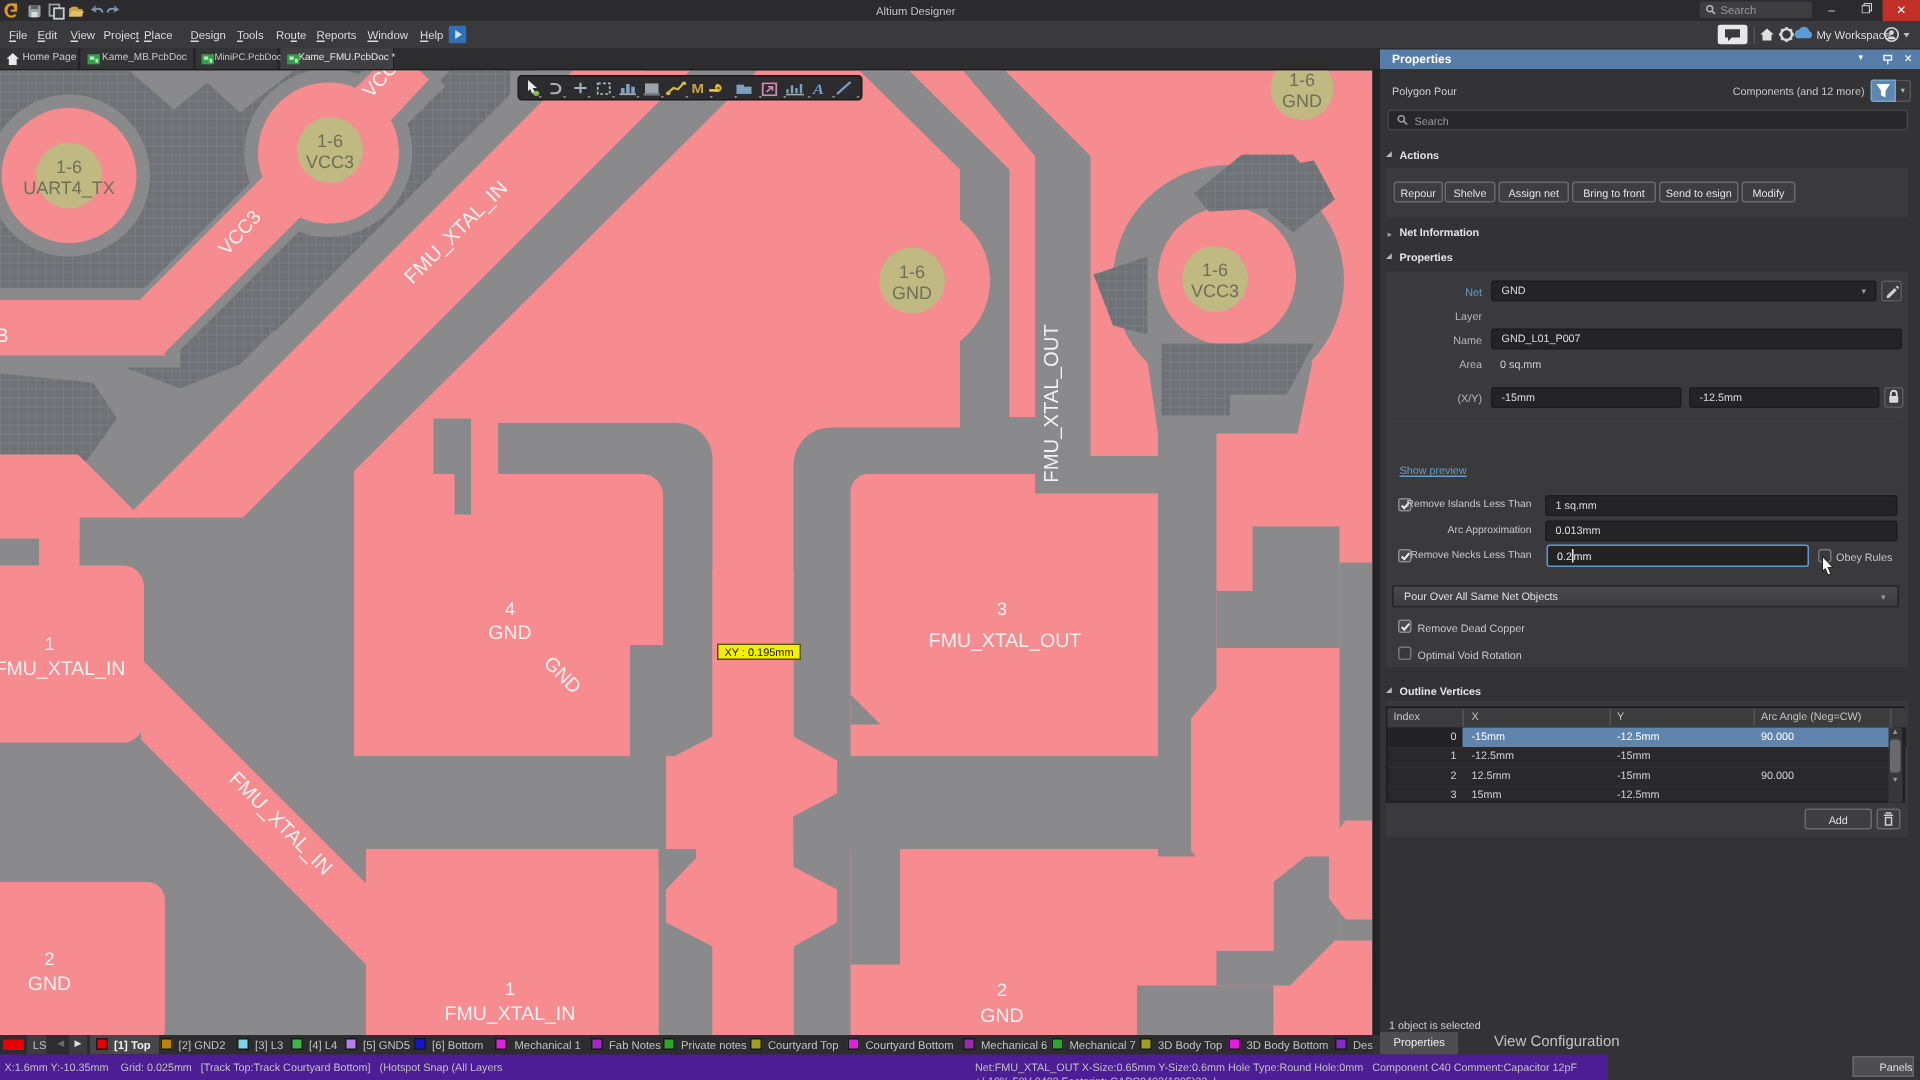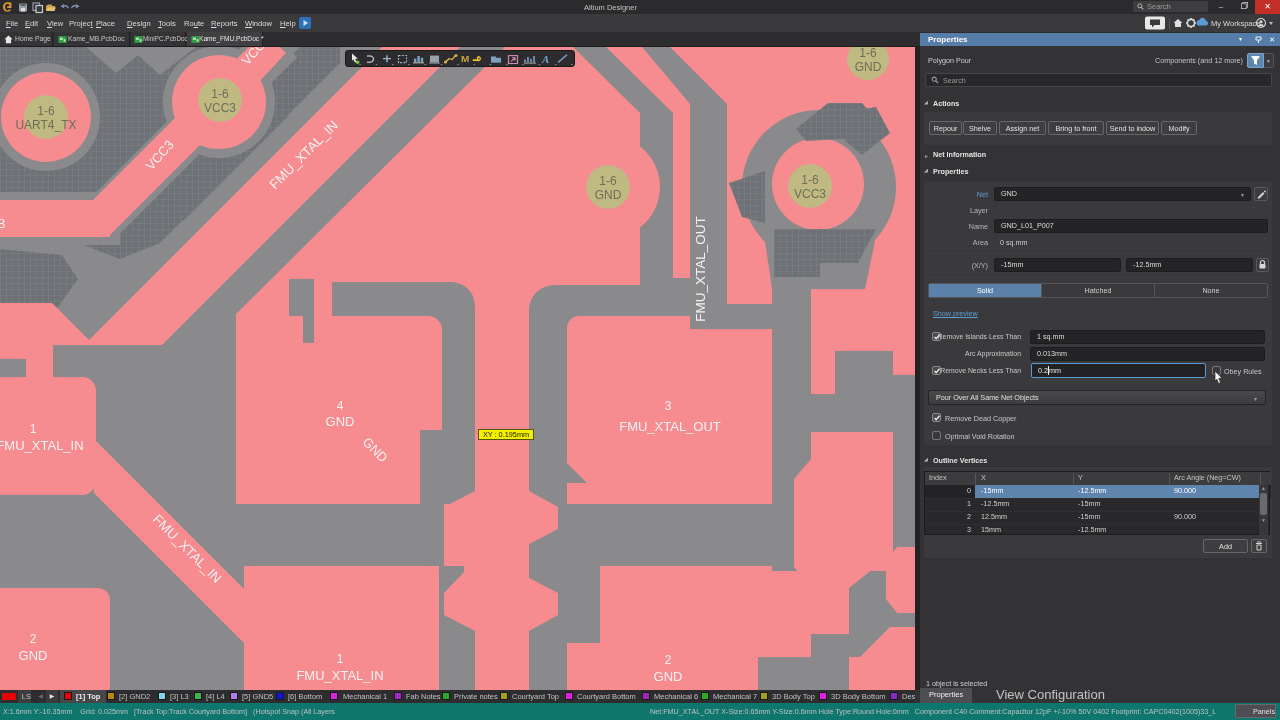--- a/index.html
+++ b/index.html
@@ -37,21 +37,21 @@
 #xytip { position:absolute; left:478px; top:382px; width:56px; height:11px; background:#f2ef00; border:1px solid #55550a; color:#1a1a00; font-size:7.3px; line-height:9px; text-align:center; }
 
 
 #vstrip { position:absolute; left:915px; top:46px; width:5px; height:644px; background:#232325; }
 #panel { position:absolute; left:920px; top:33px; width:360px; height:657px; background:#333336; color:#c8c8c8; font-size:7.2px; }
 #phead { position:absolute; left:0; top:0; width:360px; height:13px; background:#567ca8; color:#fff; font-weight:bold; font-size:8px; line-height:13px; padding-left:8px; }
 
 
 #layerbar { position:absolute; left:0; top:690px; width:915px; height:13px; background:#2d2d2f; color:#c2c2c2; font-size:7.5px; white-space:nowrap; overflow:hidden; }
 #ptabs { position:absolute; left:920px; top:688px; width:360px; height:15px; background:#333336; }
-#statusbar { position:absolute; left:0; top:703px; width:1280px; height:17px; background:#0f766e; color:#c0c0c0; font-size:7.2px; }
+#statusbar { position:absolute; left:0; top:703px; width:1072px; height:17px; background:#4c1d95; color:#c0c0c0; font-size:7.2px; }
 .sw { display:inline-block; width:8px; height:8px; vertical-align:-1px; margin-right:3px; border:1px solid #191919; }
 #panel .btn { position:absolute; top:88px; height:14px; background:#3e3e40; border:1px solid #68686c; border-radius:2px; color:#e2e2e2; text-align:center; line-height:13px; }
 #panel .lbl { right:292px; width:100px; text-align:right; color:#b8b8b8; }
 #panel .rl { left:0; width:101px; text-align:right; color:#c8c8c8; font-size:6.9px; white-space:nowrap; }
 #panel .inp { height:14px; background:#242426; border:1px solid #1c1c1e; border-radius:2px; line-height:12px; padding-left:6px; }
 #panel .dda { position:absolute; right:6px; top:1px; color:#9a9a9a; font-size:6px; }
 #panel .cb { position:absolute; width:9px; height:9px; background:#4a4a4c; border:1px solid #8a8a8e; border-radius:2px; }
 #panel .trow { position:absolute; left:0; width:335px; height:13px; color:#d0d0d0; border-top:1px solid #2f2f31; }
 #panel .sechead { color:#b8b8b8; font-size:5px; }
 </style>
@@ -356,21 +356,21 @@
       <svg width="8" height="8" viewBox="0 0 10 10" style="vertical-align:-1px;margin-right:4px">
           <circle cx="4" cy="4" r="2.6" fill="none" stroke="#9a9a9a" stroke-width="1.3"></circle>
           <line x1="6" y1="6" x2="8.8" y2="8.8" stroke="#9a9a9a" stroke-width="1.5"></line>
         </svg>Search</div>
     <div class="abs sechead" style="left:4px;top:66px">◢</div>
     <div class="abs" style="left:13px;top:66px;font-weight:bold;color:#e4e4e4">Actions</div>
     <div class="btn" style="left:9px;width:33px">Repour</div>
     <div class="btn" style="left:43px;width:34px">Shelve</div>
     <div class="btn" style="left:79px;width:47px">Assign net</div>
     <div class="btn" style="left:128px;width:56px">Bring to front</div>
-    <div class="btn" style="left:186px;width:53px">Send to indow</div>
+    <div class="btn" style="left:186px;width:53px">Send to esign</div>
     <div class="btn" style="left:241px;width:36px">Modify</div>
     <div class="abs" style="left:5px;top:119px;color:#9a9a9a;font-size:6px">▸</div>
     <div class="abs" style="left:13px;top:117px;font-weight:bold;color:#e4e4e4">Net Information</div>
     <div class="abs sechead" style="left:4px;top:134px">◢</div>
     <div class="abs" style="left:13px;top:134px;font-weight:bold;color:#e4e4e4">Properties</div>
     <div class="abs lbl" style="top:157px;color:#5f9fd3">Net</div>
     <div class="abs inp" style="left:74px;top:154px;width:257px;color:#dcdcdc">GND<span class="dda">▾</span></div>
     <div class="abs" style="left:334px;top:154px;width:14px;height:14px;background:#3c3c3e;border:1px solid #5a5a5e;border-radius:2px">
       <svg width="12" height="12" viewBox="0 0 12 12">
           <path d="M3 9 L8 4 L9.5 5.5 L4.5 10.5 L2.7 10.8 Z M8.8 3.2 l1.5 1.5 l0.9-0.9 l-1.5-1.5 Z" fill="#d0d0d0"></path>
@@ -383,25 +383,20 @@
     <div class="abs" style="left:8px;top:220px;width:340px;border-top:1px solid #3e3e42"></div>
     <div class="abs lbl" style="top:228px">(X/Y)</div>
     <div class="abs inp" style="left:74px;top:225px;width:127px;color:#dcdcdc">-15mm</div>
     <div class="abs inp" style="left:206px;top:225px;width:127px;color:#dcdcdc">-12.5mm</div>
     <div class="abs" style="left:336px;top:225px;width:13px;height:14px;background:#3c3c3e;border:1px solid #5a5a5e;border-radius:2px">
       <svg width="11" height="12" viewBox="0 0 11 12">
           <rect x="2.5" y="5" width="6" height="4.5" rx="0.8" fill="#d8d8d8"></rect>
           <path d="M3.5 5 V3.5 a2 2 0 0 1 4 0 V5" stroke="#d8d8d8" stroke-width="1.2" fill="none"></path>
         </svg></div>
     <div class="abs" style="left:8px;top:244px;width:340px;border-top:1px solid #3e3e42"></div>
-    <div class="abs" style="left:8px;top:250px;width:340px;height:15px;border:1px solid #55555a;border-radius:2px;display:flex">
-      <div style="flex:1;background:#5b80aa;color:#fff;text-align:center;line-height:14px">Solid</div>
-      <div style="flex:1;background:#3a3a3c;border-left:1px solid #55555a;border-right:1px solid #55555a;color:#d0d0d0;text-align:center;line-height:14px">Hatched</div>
-      <div style="flex:1;background:#3a3a3c;color:#d0d0d0;text-align:center;line-height:14px">None</div>
-    </div>
     <div class="abs" style="left:13px;top:276px;color:#5f9fd3;text-decoration:underline">Show preview</div>
     <div class="cb" style="left:12px;top:299px"><svg width="8" height="8" viewBox="0 0 8 8">
           <path d="M1.5 4 L3.2 5.8 L6.5 1.8" stroke="#e8e8e8" stroke-width="1.4" fill="none"></path>
         </svg></div>
     <div class="abs rl" style="top:300px">Remove Islands Less Than</div>
     <div class="abs inp" style="left:110px;top:297px;width:235px;color:#dcdcdc">1 sq.mm</div>
     <div class="abs rl" style="top:317px">Arc Approximation</div>
     <div class="abs inp" style="left:110px;top:314px;width:235px;color:#dcdcdc">0.013mm</div>
     <div class="cb" style="left:12px;top:333px"><svg width="8" height="8" viewBox="0 0 8 8">
           <path d="M1.5 4 L3.2 5.8 L6.5 1.8" stroke="#e8e8e8" stroke-width="1.4" fill="none"></path>
@@ -499,20 +494,20 @@
       <span class="abs" style="left:713px;top:2px">Mechanical 7</span>
     <span class="sw abs" style="left:760px;top:2px;background:#a0a020"></span>
       <span class="abs" style="left:772px;top:2px">3D Body Top</span>
     <span class="sw abs" style="left:819px;top:2px;background:#e020e0"></span>
       <span class="abs" style="left:831px;top:2px">3D Body Bottom</span>
     <span class="sw abs" style="left:890px;top:2px;background:#8828c8"></span>
       <span class="abs" style="left:902px;top:2px">Desi</span>
   </div>
   <div id="ptabs">
     <span style="position:absolute;left:0;top:0;height:15px;line-height:14px;padding:0 9px;background:#4e4e52;color:#f0f0f0;font-size:7.5px">Properties</span>
-    <span style="position:absolute;left:67px;top:0;height:15px;line-height:14px;padding:0 9px;color:#c2c2c2;font-size:13px">View Configuration</span>
+    <span style="position:absolute;left:67px;top:0;height:15px;line-height:14px;padding:0 9px;color:#c2c2c2;font-size:10px">View Configuration</span>
   </div>
   <div id="statusbar">
     <span class="abs" style="left:3px;top:4px">X:1.6mm Y:-10.35mm&nbsp;&nbsp;&nbsp;&nbsp;Grid: 0.025mm&nbsp;&nbsp;&nbsp;[Track Top:Track Courtyard Bottom]&nbsp;&nbsp;&nbsp;(Hotspot Snap (All Layers</span>
     <span class="abs" style="left:650px;top:4px">Net:FMU_XTAL_OUT X-Size:0.65mm Y-Size:0.6mm Hole Type:Round Hole:0mm&nbsp;&nbsp;&nbsp;Component C40 Comment:Capacitor 12pF +/-10% 50V 0402 Footprint: CAPC0402(1005)33_L</span>
     <span class="abs" style="left:1235px;top:1px;width:41px;height:14px;background:#4e4e52;border:1px solid #68686c;text-align:right;line-height:13px;color:#e0e0e0">Panels</span>
   </div>
 </div>
 
 </body></html>

